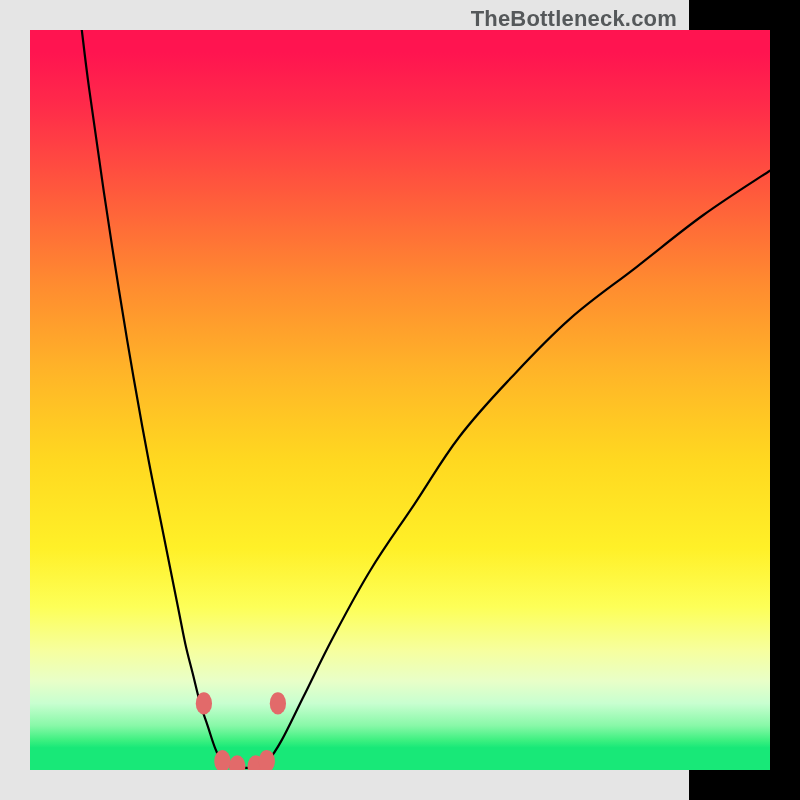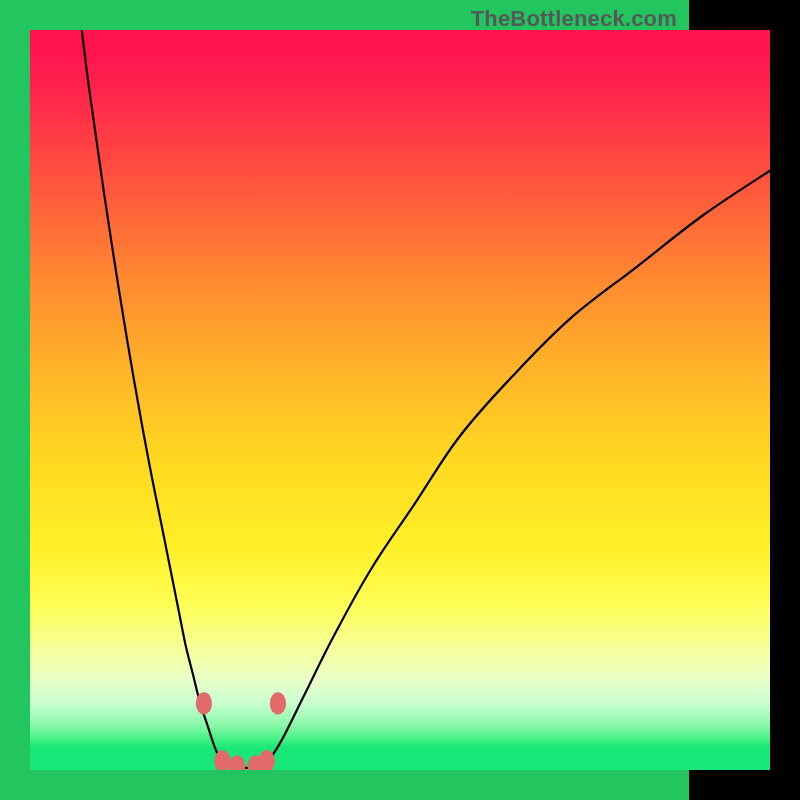--- a/index.html
+++ b/index.html
@@ -7,21 +7,21 @@
     padding: 0;
     width: 800px;
     height: 800px;
     overflow: hidden;
     background: #000;
   }
   .frame {
     position: relative;
     width: 689px;
     height: 800px;
-    background: #22c55e;
+    background: #e5e5e5;
   }
   .plot-area {
     position: absolute;
     left: 30px;
     top: 30px;
     width: 740px;
     height: 740px;
     overflow: hidden;
   }
   .gradient-bg {

